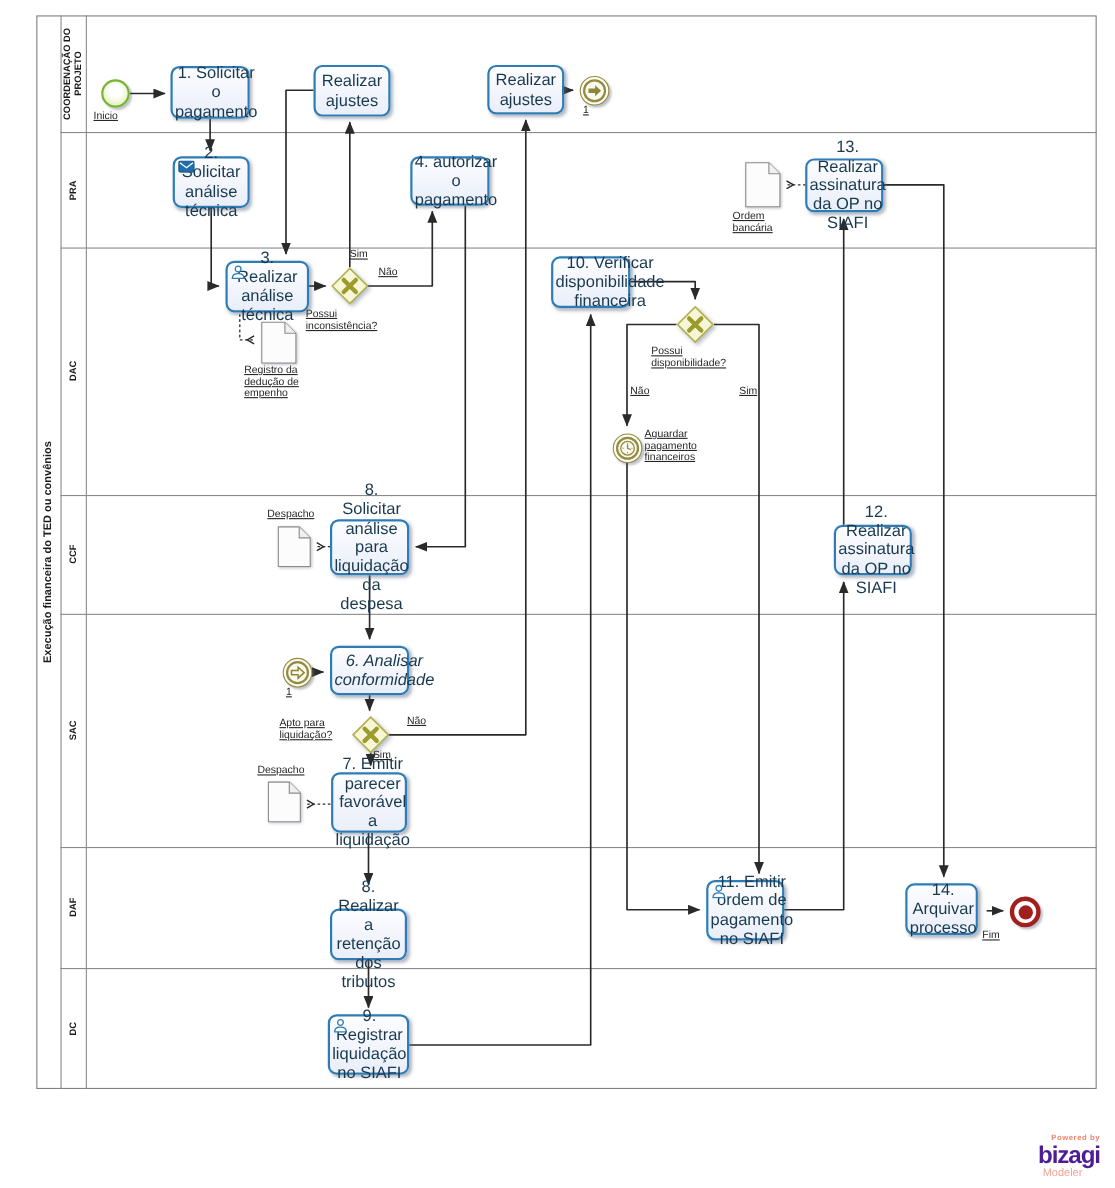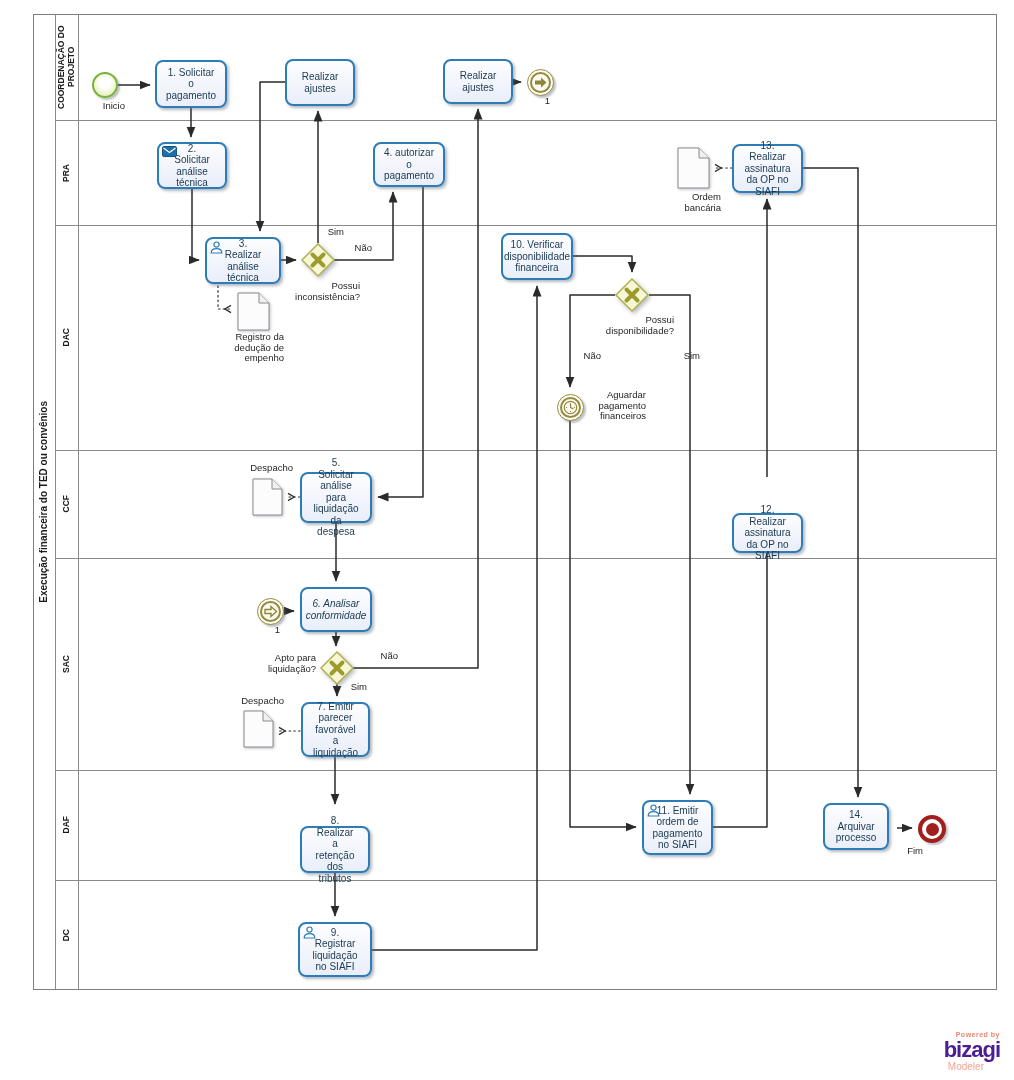--- a/index.html
+++ b/index.html
@@ -6,31 +6,31 @@
   .canvas{position:relative;width:1014px;height:1080px;background:#fff;
           font-family:"Liberation Sans",sans-serif;color:#222;overflow:hidden;}
   .line{position:absolute;background:#8a8a8a;}
   .pool{position:absolute;left:33px;top:14px;width:964px;height:976px;border:1px solid #7e7e7e;box-sizing:border-box;}
   .rot{writing-mode:vertical-rl;transform:rotate(180deg);text-align:center;line-height:1.12;}
   .pool-title{position:absolute;left:33px;top:14px;width:22px;height:976px;display:flex;align-items:center;justify-content:center;font-weight:bold;font-size:10px;color:#1a1a1a;}
   .lane-label{position:absolute;left:55px;width:23px;display:flex;align-items:center;justify-content:center;font-weight:bold;font-size:8.5px;color:#1a1a1a;}
   .task{position:absolute;border:2px solid #2d7cb5;border-radius:8px;
         background:linear-gradient(180deg,#fdfdff 0%,#e9eef9 100%);
         box-shadow:2px 2px 3px rgba(90,100,120,.45);
-        display:flex;align-items:center;justify-content:center;text-align:center;
-        font-size:10px;line-height:1.15;color:#19394f;padding:18px;box-sizing:border-box;}
+        display:flex;align-items:center;justify-content:flex-start;text-align:center;
+        font-size:15px;line-height:1.15;color:#19394f;padding:2px;box-sizing:border-box;}
   .ticon{position:absolute;top:2px;left:3px;}
   .gw{position:absolute;filter:drop-shadow(2px 2px 2px rgba(90,100,120,.45));}
   .evt{position:absolute;border-radius:50%;box-sizing:border-box;}
   .evt-start{width:26px;height:26px;border:2px solid #77b234;background:radial-gradient(circle at 50% 40%,#ffffff 30%,#d7eb9e 100%);box-shadow:2px 2px 2px rgba(90,100,120,.4);}
   .evt-end{width:28px;height:28px;border:4px solid #a1201d;background:#fff;display:flex;align-items:center;justify-content:center;box-shadow:2px 2px 2px rgba(90,100,120,.4);}
   .evt-end-core{width:13px;height:13px;border-radius:50%;background:#a1201d;}
   .evt-mid{width:27px;height:27px;border:1px solid #948b40;background:#fdfcf5;display:flex;align-items:center;justify-content:center;box-shadow:2px 2px 2px rgba(90,100,120,.4);}
   .evt-mid-inner{width:21px;height:21px;border:2px solid #948b40;border-radius:50%;background:#fbfaf0;display:flex;align-items:center;justify-content:center;box-sizing:border-box;}
-  .lbl{position:absolute;font-size:9.5px;line-height:1.12;color:#262626;text-align:right;}
+  .lbl{position:absolute;font-size:9.5px;line-height:1.12;color:#262626;text-align:left;text-decoration:underline;}
   .doc{position:absolute;filter:drop-shadow(1.5px 1.5px 1.5px rgba(90,100,120,.4));}
   .flows{position:absolute;left:0;top:0;width:1014px;height:1080px;}
   .brand{position:absolute;right:14px;bottom:8px;width:110px;text-align:right;line-height:1;}
   .brand .pb{font-size:7px;font-weight:bold;color:#f0836d;letter-spacing:.5px;}
   .brand .bz{font-size:22px;font-weight:bold;color:#4c1d95;letter-spacing:-1px;margin-top:1px;}
   .brand .md{font-size:10px;color:#f5a293;margin-top:1px;margin-right:16px;}
 </style>
 </head>
 <body>
 
@@ -175,21 +175,21 @@
         <circle cx="6.5" cy="3.6" r="2.6" fill="#fff" stroke="#2d7cb5" stroke-width="1.2"></circle>
         <path d="M1.2,12 q0,-4.3 5.3,-4.3 q5.3,0 5.3,4.3 z" fill="#fff" stroke="#2d7cb5" stroke-width="1.2"></path>
       </svg>
     <span>3. Realizar análise técnica</span>
   </div>
 
   <div class="task" style="left:373px;top:142px;width:72px;height:45px;">
       <span>4. autorizar o pagamento</span>
     </div>
   <div class="task" style="left:300px;top:472px;width:72px;height:51px;">
-      <span>5. Solicitar análise para liquidação da despesa</span>
+      <span>8. Solicitar análise para liquidação da despesa</span>
     </div>
   <div class="task" style="left:300px;top:587px;width:72px;height:45px;font-style:italic;">
       <span>6. Analisar conformidade</span>
     </div>
   <div class="task" style="left:301px;top:702px;width:69px;height:55px;">
       <span>7. Emitir parecer favorável a liquidação</span>
     </div>
   <div class="task" style="left:300px;top:826px;width:70px;height:47px;">
       <span>8. Realizar a retenção dos tributos</span>
     </div>
@@ -207,21 +207,21 @@
     </div>
 
   <div class="task" style="left:642px;top:800px;width:71px;height:55px;">
     <svg class="ticon" width="13" height="13" viewBox="0 0 13 13">
         <circle cx="6.5" cy="3.6" r="2.6" fill="#fff" stroke="#2d7cb5" stroke-width="1.2"></circle>
         <path d="M1.2,12 q0,-4.3 5.3,-4.3 q5.3,0 5.3,4.3 z" fill="#fff" stroke="#2d7cb5" stroke-width="1.2"></path>
       </svg>
     <span>11. Emitir ordem de pagamento no SIAFI</span>
   </div>
 
-  <div class="task" style="left:732px;top:477px;width:71px;height:32px;margin-top:36px;">
+  <div class="task" style="left:758px;top:477px;width:71px;height:46px;">
       <span>12. Realizar assinatura da OP no SIAFI</span>
     </div>
   <div class="task" style="left:732px;top:144px;width:71px;height:49px;">
       <span>13. Realizar assinatura da OP no SIAFI</span>
     </div>
   <div class="task" style="left:823px;top:803px;width:66px;height:47px;">
       <span>14. Arquivar processo</span>
     </div>
 
   <svg class="gw" style="left:300px;top:242px;" width="36" height="36" viewBox="0 0 36 36">

